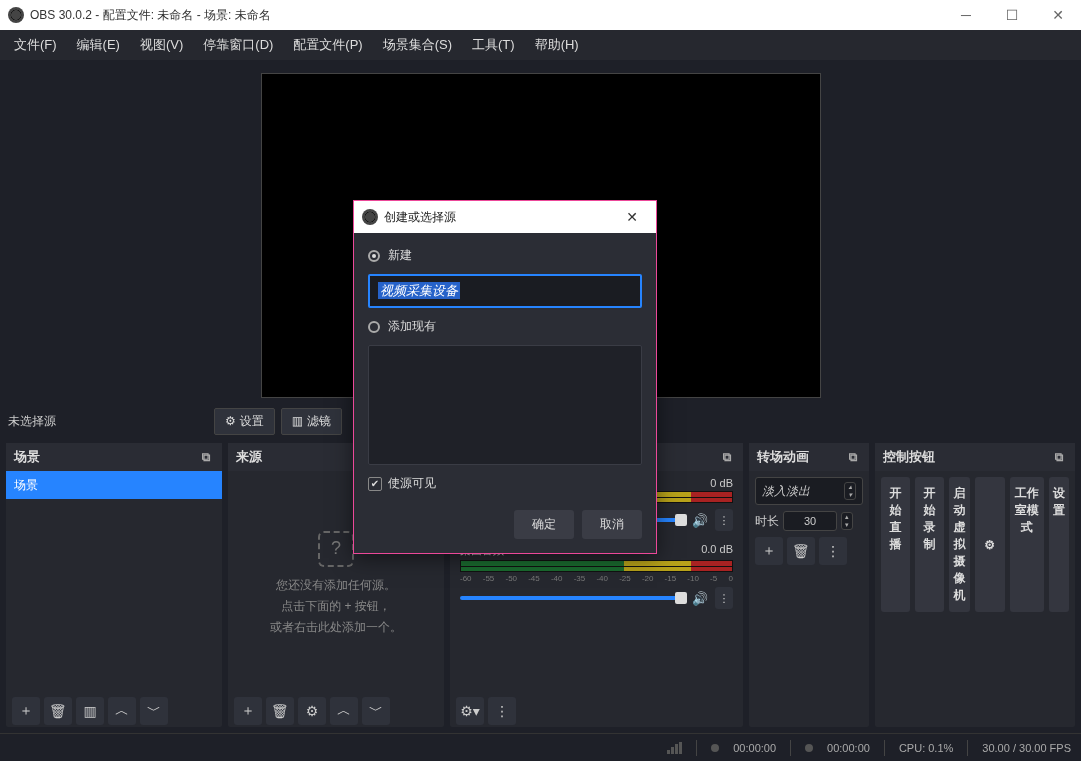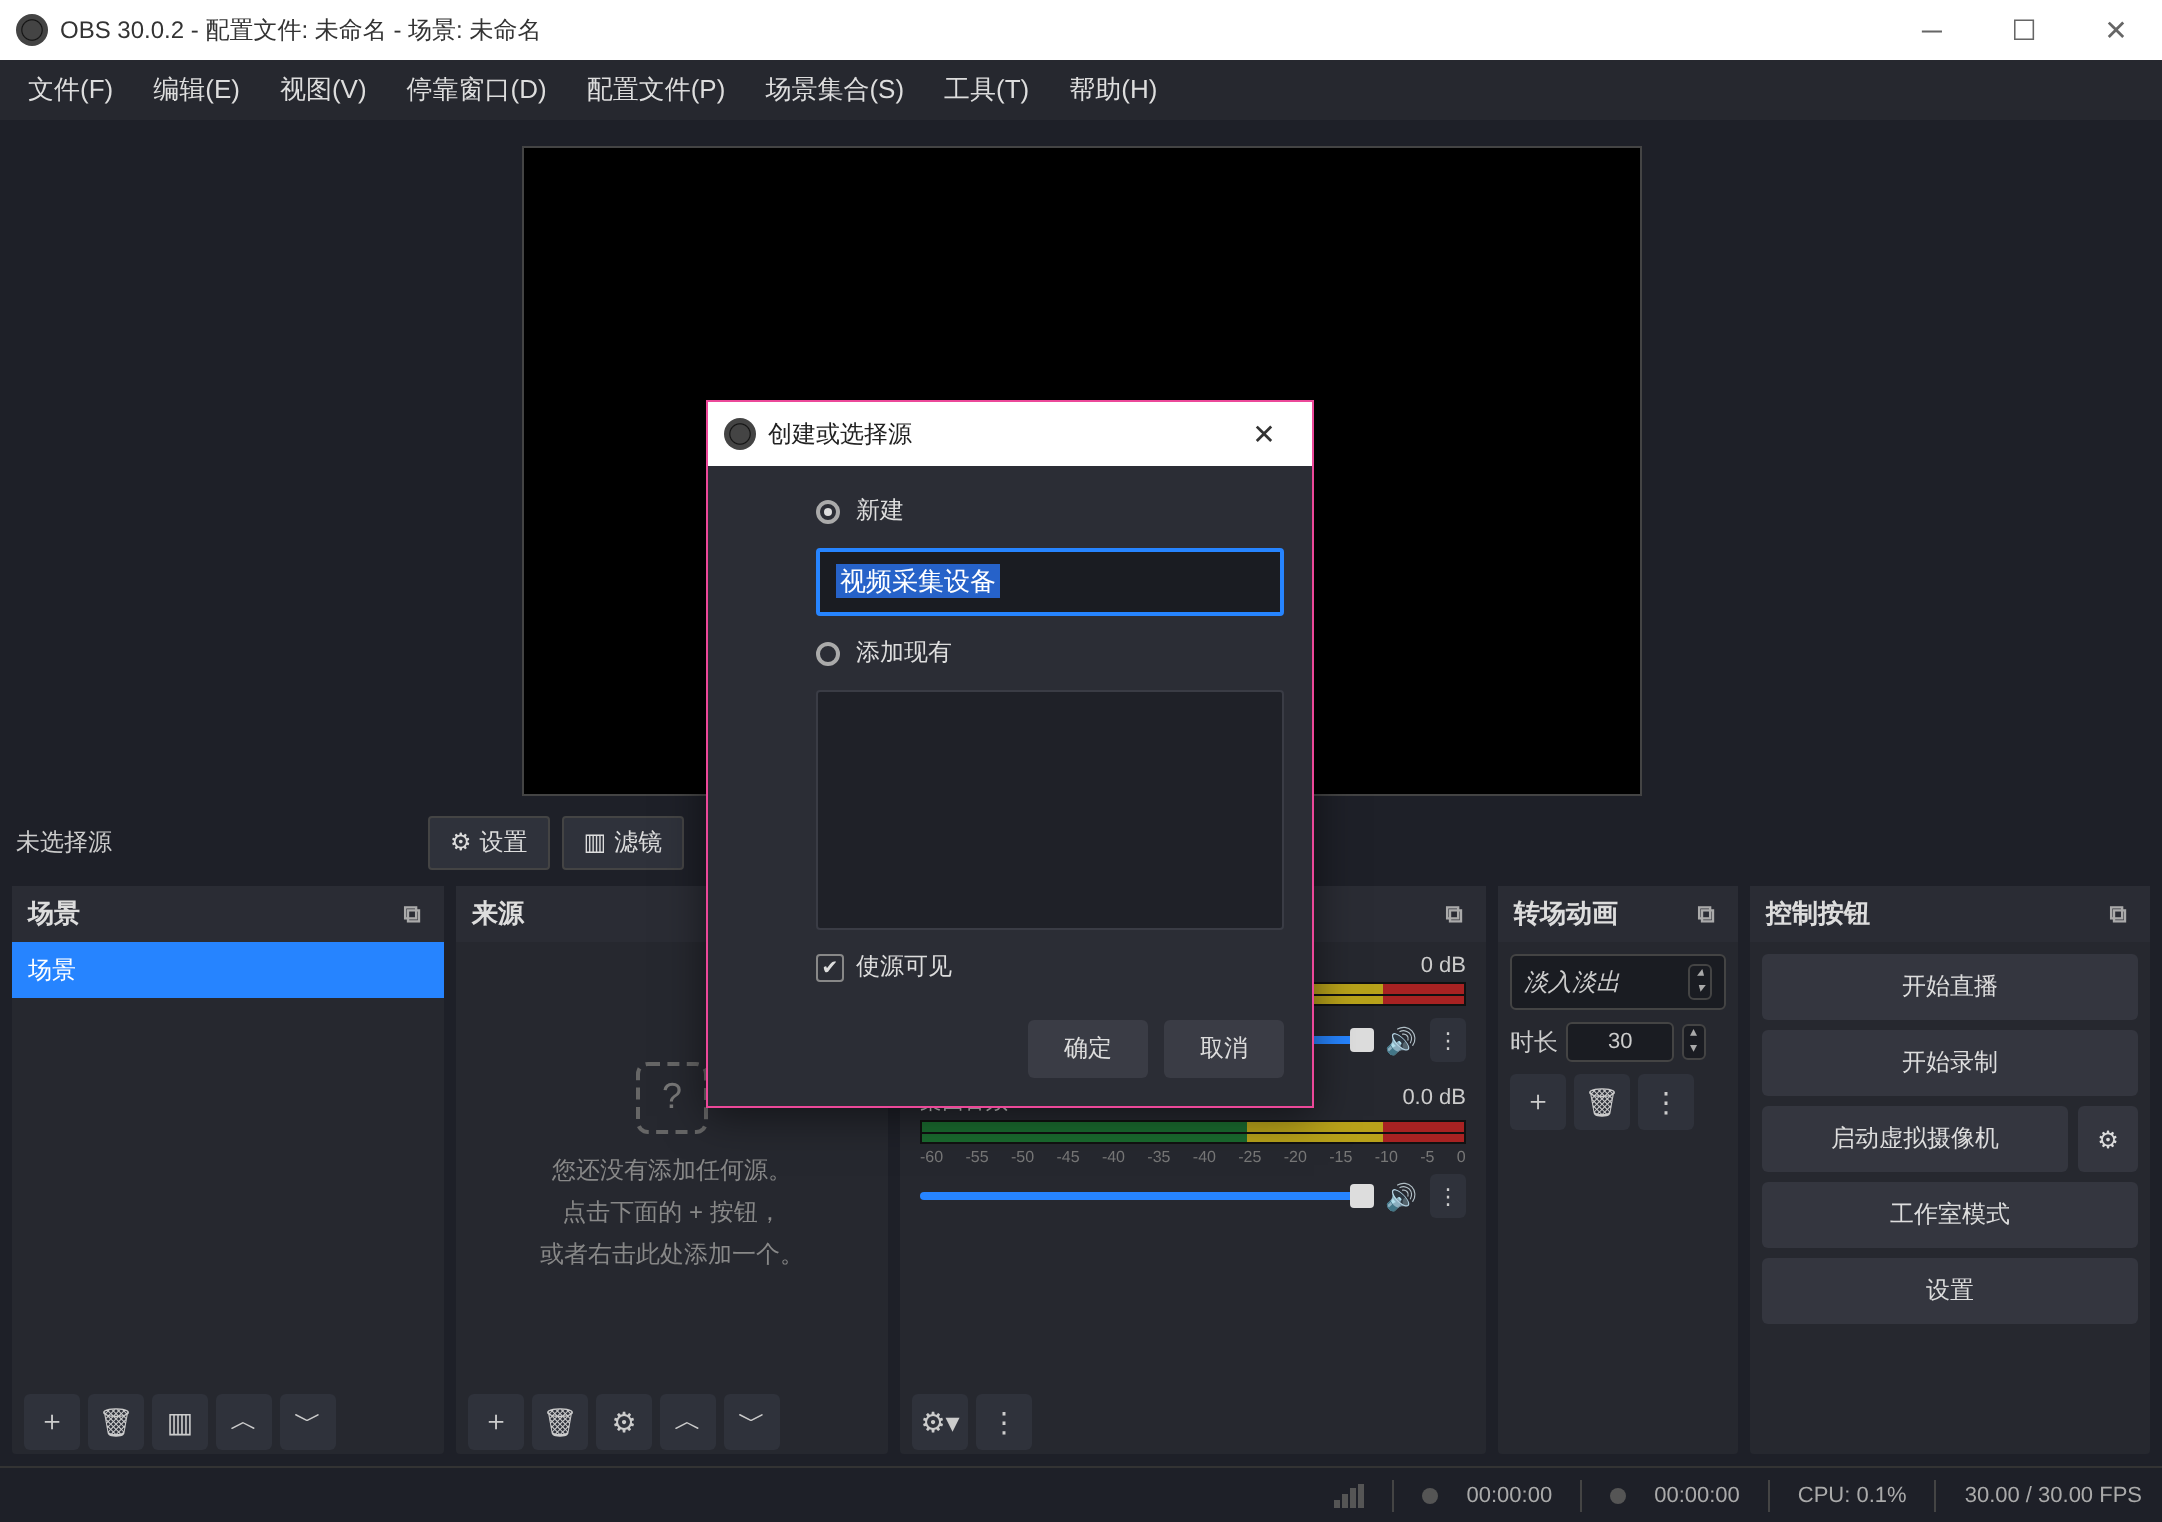--- a/index.html
+++ b/index.html
@@ -42,42 +42,42 @@
 .dots { width:18px; height:22px; display:flex; align-items:center; justify-content:center; color:#ccc; background:#2f323b; border-radius:3px; }
 .trans { width:120px; }
 .trans .body-inner { padding:6px; font-size:12px; color:#ccc; display:flex; flex-direction:column; gap:6px; }
 .select { background:#1a1c22; border:1px solid #444; padding:4px 6px; border-radius:3px; display:flex; justify-content:space-between; align-items:center;font-style:italic; }
 .spin { display:flex; gap:4px; align-items:center; }
 .spin input { width:54px; background:#1a1c22; border:1px solid #444; color:#ccc; padding:3px 20px; font-size:11px; border-radius:3px; }
 .spinbtns { display:flex; flex-direction:column; background:#1a1c22; border:1px solid #444; border-radius:3px; }
 .spinbtns span { font-size:7px; padding:0 3px; color:#aaa; line-height:8px; }
 .tr-btns { display:flex; gap:4px; }
 .controls { width:200px; }
-.controls .body-inner { padding:6px; display:flex; flex-direction:column; gap:5px; }
+.controls .body-inner { padding:6px; display:flex; flex-direction:row; gap:5px;font-weight:bold; }
 .ctl-btn { background:#34363f; color:#ddd; font-size:12px; padding:8px 4px; text-align:center; border-radius:3px; }
 .ctl-row { display:flex; gap:5px; }
 .ctl-row .ctl-btn { flex:1; }
 .ctl-row .gear { width:30px; flex:none; display:flex; align-items:center; justify-content:center; }
 .statusbar { height:28px; background:#1e2028; border-top:1px solid #333; display:flex; align-items:center; justify-content:flex-end; padding:0 10px; gap:14px; font-size:11px; color:#aaa; }
 .statusbar .sep { width:1px; height:16px; background:#444; }
 .statusbar .dot { width:8px; height:8px; border-radius:50%; background:#555; }
 .sig { display:flex; align-items:flex-end; gap:1px; height:12px; }
 .sig span { width:3px; background:#555; }
 .sig span:nth-child(1){height:4px}.sig span:nth-child(2){height:7px}.sig span:nth-child(3){height:10px}.sig span:nth-child(4){height:12px}
 
 .dialog { position:absolute; left:353px; top:200px; width:304px; background:#2b2d35; border:1px solid #ec4899; box-shadow:0 4px 20px rgba(0,0,0,.5); z-index:100; }
 .dlg-title { height:32px; background:#fff; display:flex; align-items:center; padding:0 8px; font-size:12px; color:#222; }
 .dlg-title .logo { width:16px; height:16px; border-radius:50%; background:radial-gradient(circle,#444 40%,#111 45%,#444 50%); margin-right:6px; }
 .dlg-title .t { flex:1; }
 .dlg-close { width:32px; text-align:center; font-size:14px; color:#333; }
-.dlg-body { padding:14px 14px 10px; font-size:12px; color:#ddd; display:flex; flex-direction:column; gap:10px;margin-left:40px; }
+.dlg-body { padding:14px 14px 10px; font-size:12px; color:#ddd; display:flex; flex-direction:column; gap:10px; }
 .radio-row { display:flex; align-items:center; gap:8px; }
 .radio { width:12px; height:12px; border:2px solid #aaa; border-radius:50%; display:inline-block; position:relative; }
 .radio.checked::after { content:''; position:absolute; inset:2px; background:#ddd; border-radius:50%; }
-.dlg-input { background:#1a1c22; border:2px solid #2684ff; padding:6px 8px; color:#fff; font-size:13px; border-radius:2px; }
+.dlg-input { background:#1a1c22; border:2px solid #2684ff; padding:6px 8px; color:#fff; font-size:13px; border-radius:2px;font-style:italic; }
 .dlg-input .sel { background:#2662c9; padding:1px 2px; }
 .existing-list { height:120px; background:#1f2128; border:1px solid #3a3c45; border-radius:2px; }
 .chk-row { display:flex; align-items:center; gap:6px; }
 .chk { width:14px; height:14px; border:1px solid #888; border-radius:2px; display:flex; align-items:center; justify-content:center; color:#ddd; font-size:10px; }
 .dlg-btns { display:flex; justify-content:flex-end; gap:8px; padding:8px 14px 14px; }
 .dlg-btn { background:#3a3c45; color:#ddd; padding:6px 18px; font-size:12px; border-radius:3px; }
 </style>
 </head>
 <body>
 

